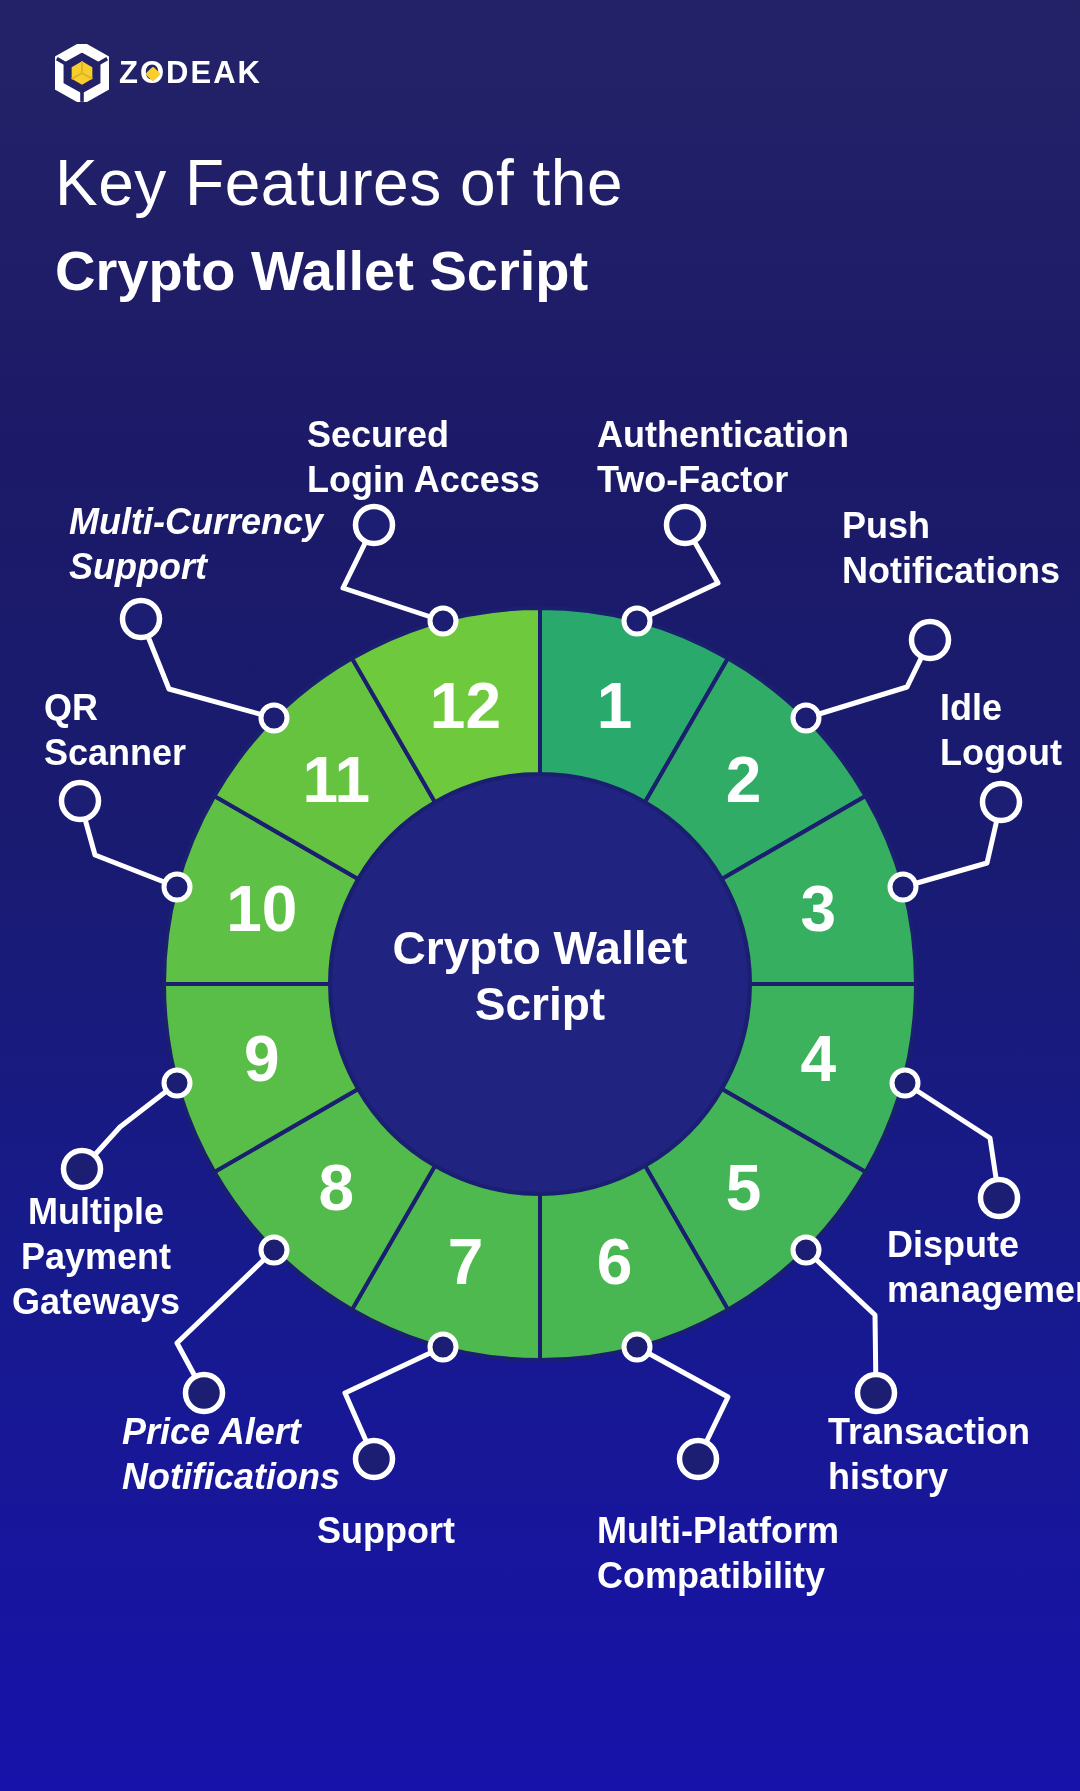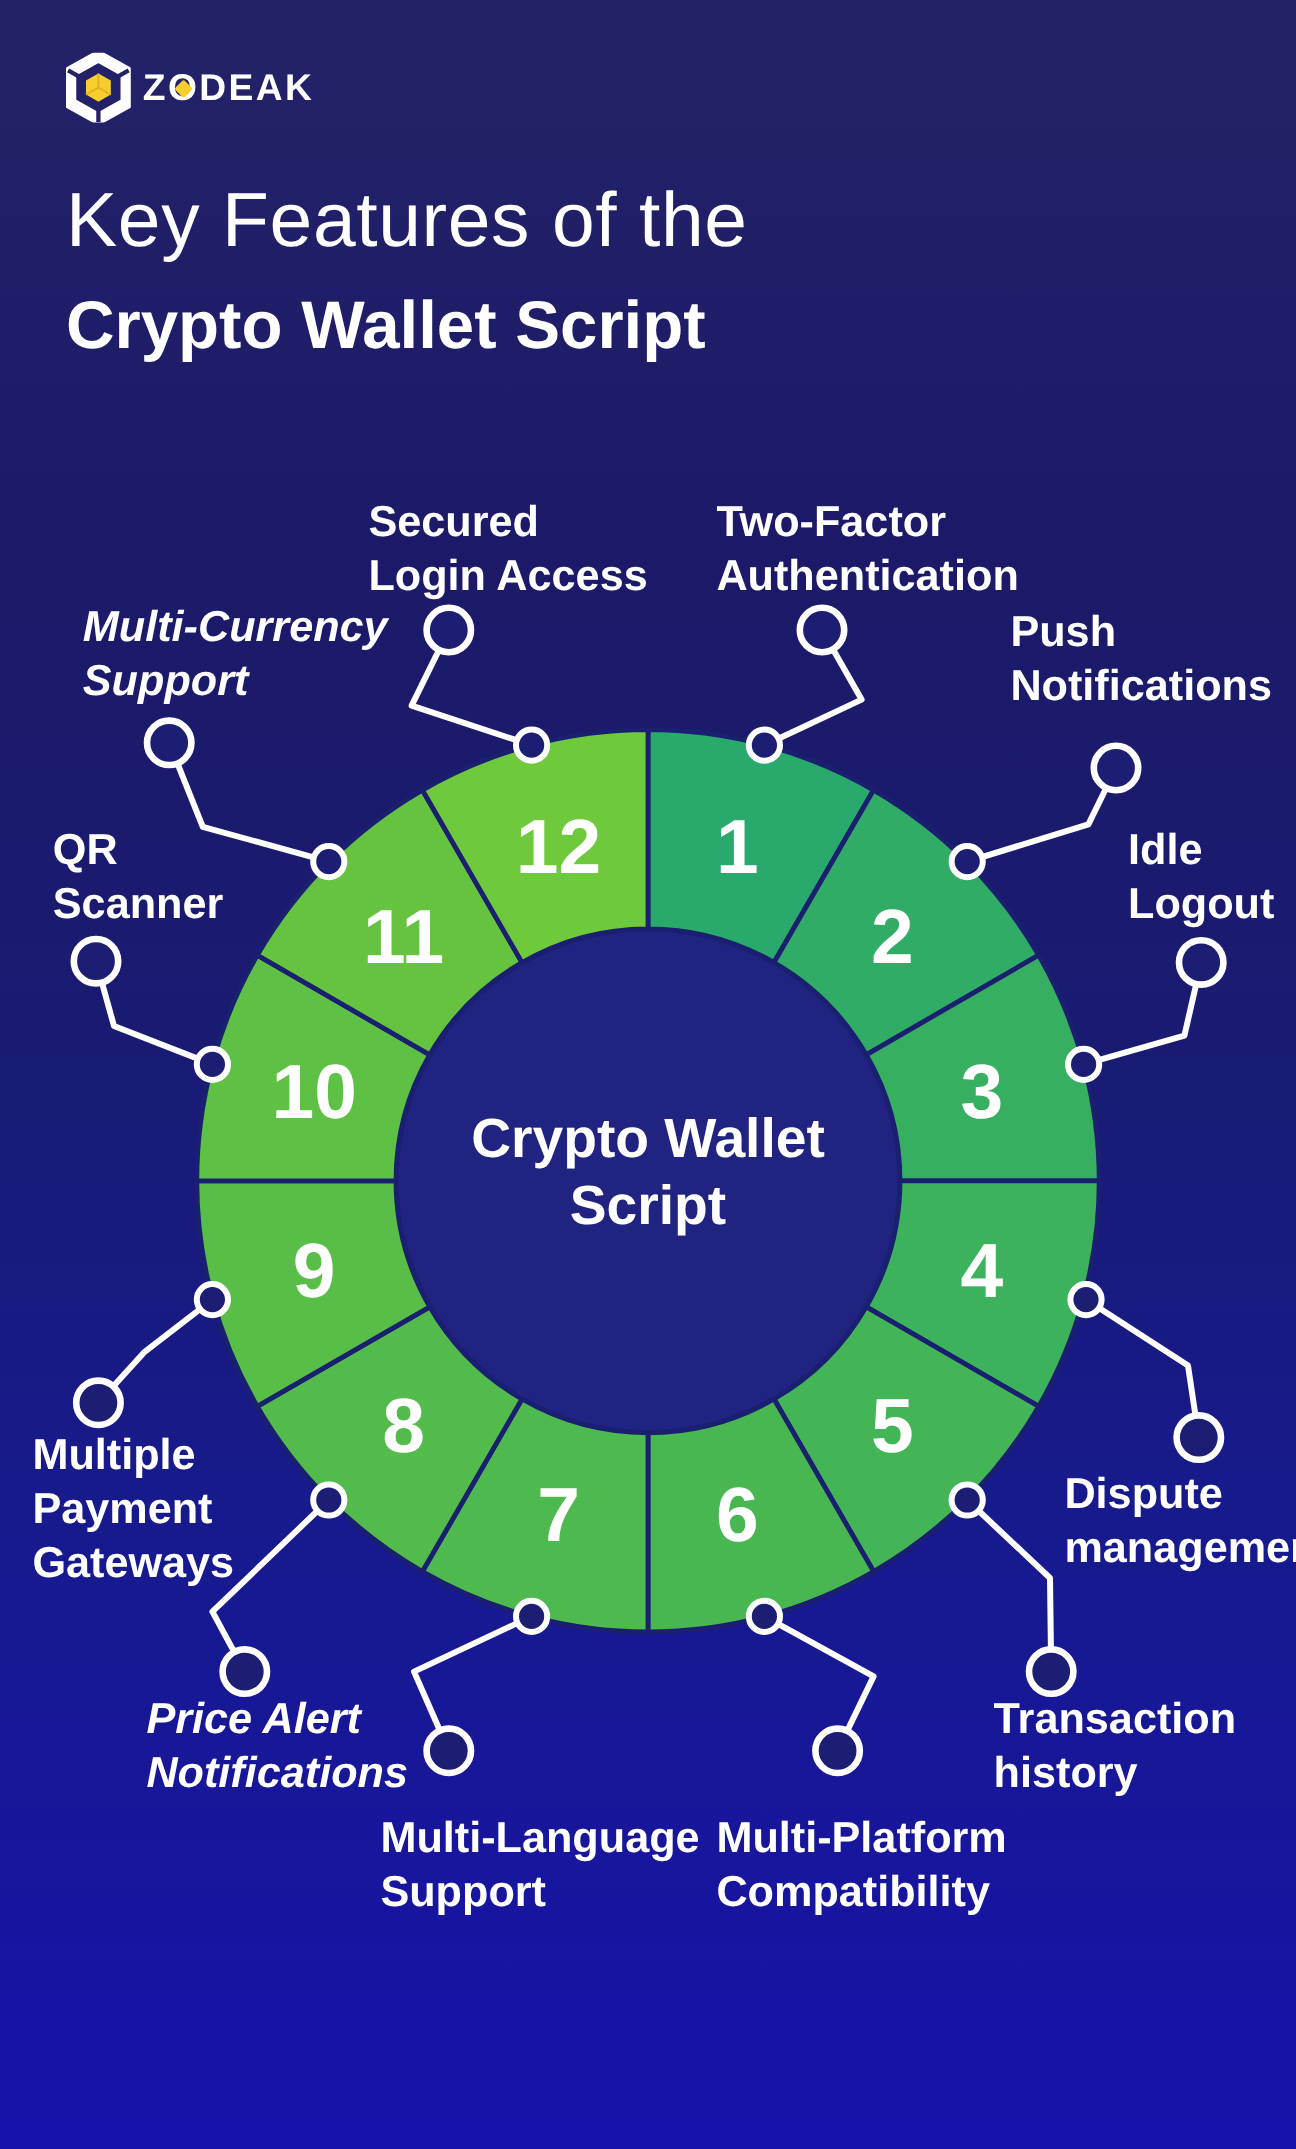--- a/index.html
+++ b/index.html
@@ -113,22 +113,22 @@
       <path d="M 443 621 L 343 588 L 374 525" fill="none" stroke="#ffffff" stroke-width="5" stroke-linejoin="round"></path>
       <circle cx="443" cy="621" r="13" fill="#1b1e72" stroke="#ffffff" stroke-width="5"></circle>
       <circle cx="374" cy="525" r="18.5" fill="#1b1e72" stroke="#ffffff" stroke-width="5.5"></circle>
       <circle cx="540" cy="984" r="208" fill="#212380"></circle>
       <text x="540" y="964" class="center-text">Crypto Wallet</text>
       <text x="540" y="1020" class="center-text">Script</text>
     </svg>
 
   <div id="labels">
       <div class="feature-label" style="left: 597px; top: 412px;">
+        <div>Authentication</div>
         <div>Two-Factor</div>
-        <div>Authentication</div>
       </div>
       <div class="feature-label" style="left: 842px; top: 503px;">
         <div>Push</div>
         <div>Notifications</div>
       </div>
       <div class="feature-label" style="left: 940px; top: 685px;">
         <div>Idle</div>
         <div>Logout</div>
       </div>
       <div class="feature-label" style="left: 887px; top: 1222px;">
@@ -137,28 +137,27 @@
       </div>
       <div class="feature-label" style="left: 828px; top: 1409px;">
         <div>Transaction</div>
         <div>history</div>
       </div>
       <div class="feature-label" style="left: 597px; top: 1508px;">
         <div>Multi-Platform</div>
         <div>Compatibility</div>
       </div>
       <div class="feature-label" style="left: 317px; top: 1508px;">
-        <div>Multi-Language</div>
         <div>Support</div>
       </div>
       <div class="feature-label" style="left: 122px; top: 1409px; font-style: italic;">
         <div>Price Alert</div>
         <div>Notifications</div>
       </div>
-      <div class="feature-label" style="left: 27px; top: 1189px;">
+      <div class="feature-label" style="left: 12px; top: 1189px; text-align: center;">
         <div>Multiple</div>
         <div>Payment</div>
         <div>Gateways</div>
       </div>
       <div class="feature-label" style="left: 44px; top: 685px;">
         <div>QR</div>
         <div>Scanner</div>
       </div>
       <div class="feature-label" style="left: 69px; top: 499px; font-style: italic;">
         <div>Multi-Currency</div>

